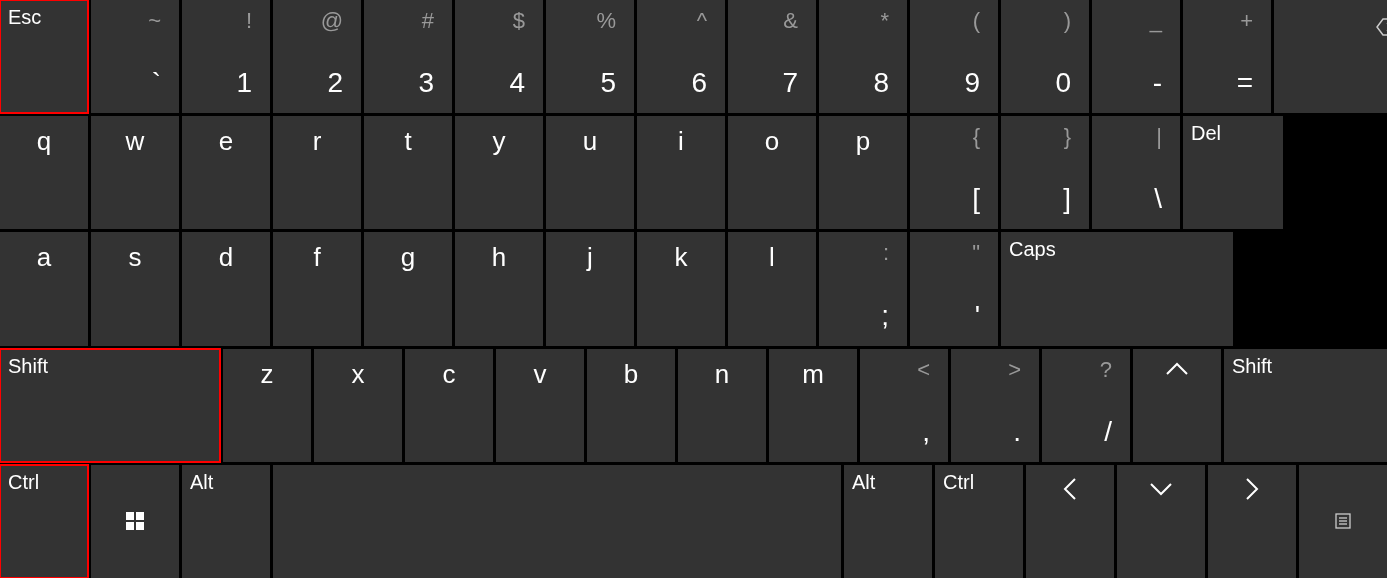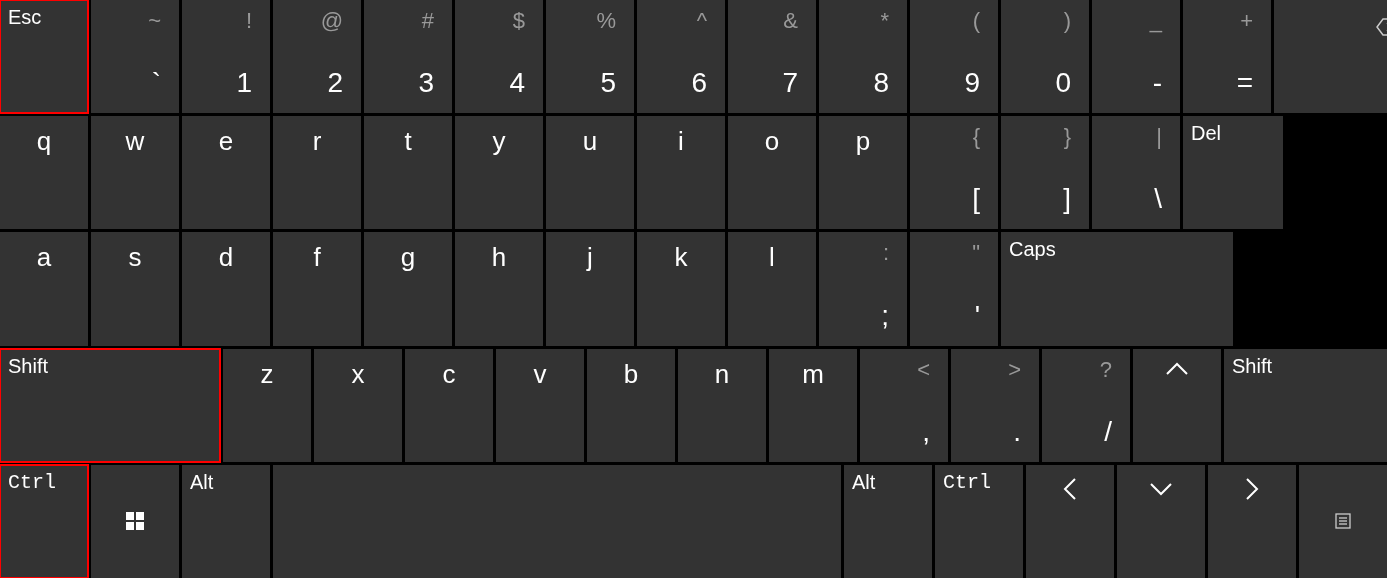--- a/index.html
+++ b/index.html
@@ -74,21 +74,21 @@
   .w-tab   { flex: 0 0 132px; }
   .w-letter{ flex: 0 0 88px; }
   .w-del   { flex: 0 0 100px; }
   .w-caps  { flex: 0 0 176px; }
   .w-enter { flex: 0 0 232px; }
   .w-lshift{ flex: 0 0 220px; }
   .w-shift-key { flex: 0 0 88px; }
   .w-up    { flex: 0 0 88px; }
   .w-rshift{ flex: 0 0 188px; }
   .w-fn    { flex: 0 0 88px; }
-  .w-ctrl  { flex: 0 0 88px; font-family: Liberation Mono, monospace; }
+  .w-ctrl  { flex: 0 0 88px; }
   .w-win   { flex: 0 0 88px; }
   .w-alt   { flex: 0 0 88px; }
   .w-space { flex: 1; }
   .w-arrow { flex: 0 0 88px; }
   .w-menu  { flex: 0 0 88px; }
   
   svg { display:block; }
 </style>
 </head>
 <body>

